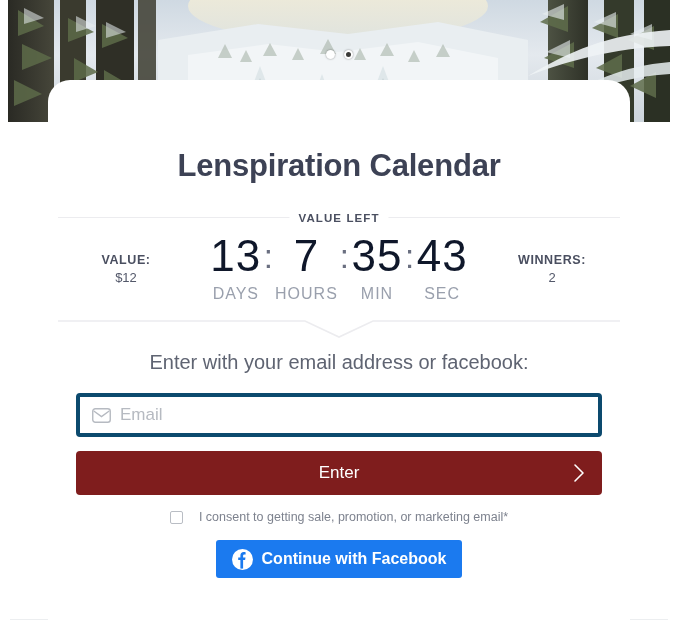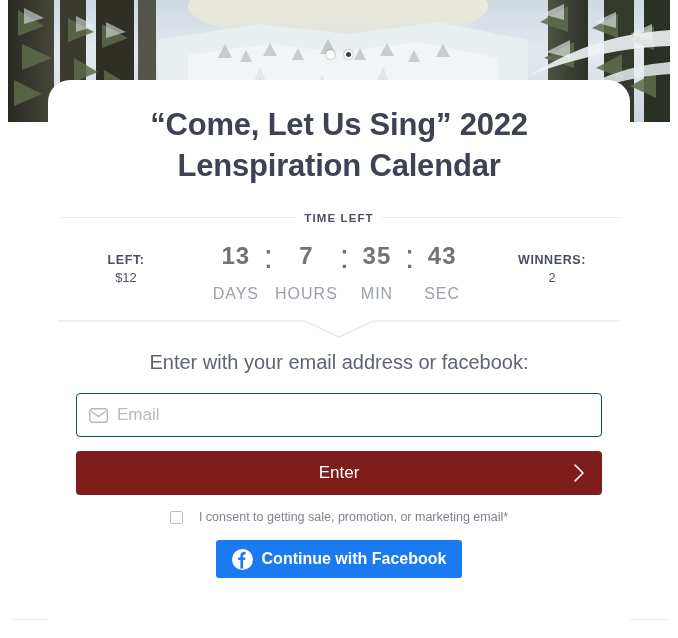--- a/index.html
+++ b/index.html
@@ -125,24 +125,24 @@
   }
 
   .clock {
     display: flex;
     align-items: flex-start;
     justify-content: center;
     flex: 1;
   }
   .unit { text-align: center; min-width: 52px; }
   .unit .num {
-    font-size: 24px;
+    font-size: 44px;
     line-height: 44px;
-    color: #737373;
-    font-weight: bold;
+    color: #0f172a;
+    font-weight: normal;
     letter-spacing: 1px;
   }
   .unit .cap {
     font-size: 16px;
     letter-spacing: 1px;
     color: #9aa0ad;
     margin-top: 7px;
   }
   .colon {
     font-size: 33px;
@@ -165,21 +165,21 @@
     font-size: 20px;
     color: #5f6472;
     padding: 12px 10px 0 10px;
     font-weight: normal;
   }
 
   .email-wrap {
     position: relative;
     margin: 19px 28px 0 28px;
     height: 44px;
-    border: 1px solid #0c4a6e;
+    border: 4px solid #0c4a6e;
     border-radius: 4px;
     background: #fff;
     display: flex;
     align-items: center;
     padding: 0 12px;
   }
   .mail-icon { flex: 0 0 auto; margin-right: 9px; display: block; }
   .email-input {
     flex: 1;
     border: none;
@@ -374,32 +374,32 @@
 
     <div class="carousel-dots">
       <span class="dot"></span>
       <span class="dot ring"></span>
     </div>
   </div>
 
   <div class="card">
 
     <div class="title">
-      <span>“Come, Let Us Sing” 2022</span><br>
+      <br>
       <span>Lenspiration Calendar</span>
     </div>
 
     <div class="timeleft-rule">
-      <span class="timeleft-label">TIME LEFT</span>
+      <span class="timeleft-label">VALUE LEFT</span>
     </div>
 
     <div class="countdown-row">
 
       <div class="side-stat">
-        <div>LEFT:</div>
+        <div>VALUE:</div>
         <div class="val">$12</div>
       </div>
 
       <div class="clock">
         <div class="unit">
           <div class="num">13</div>
           <div class="cap">DAYS</div>
         </div>
         <div class="colon">:</div>
         <div class="unit">

